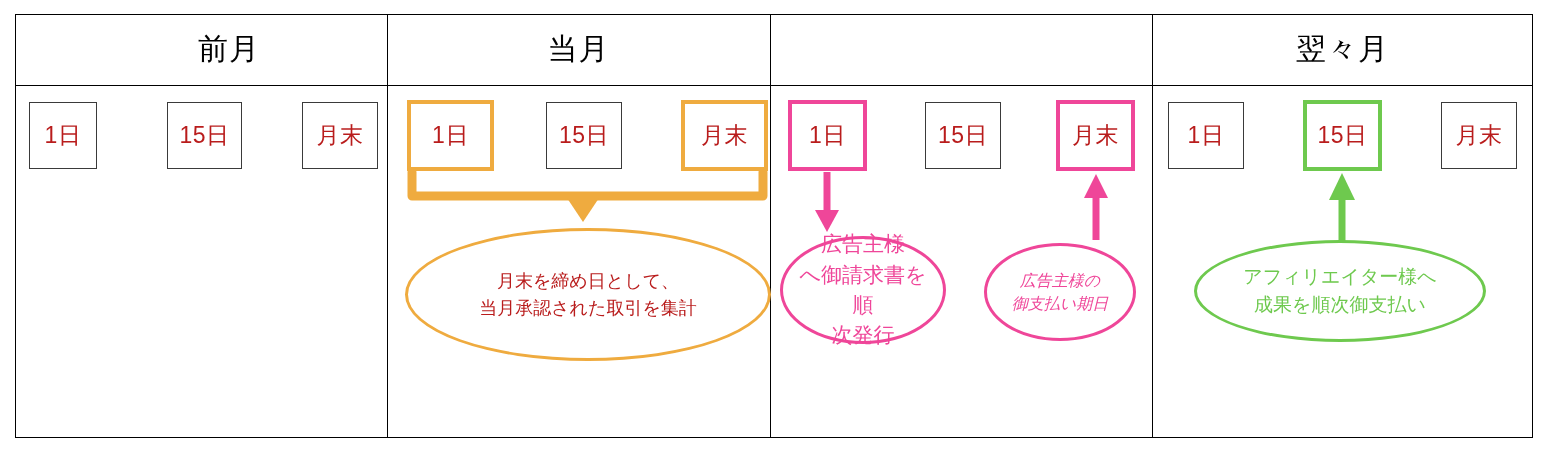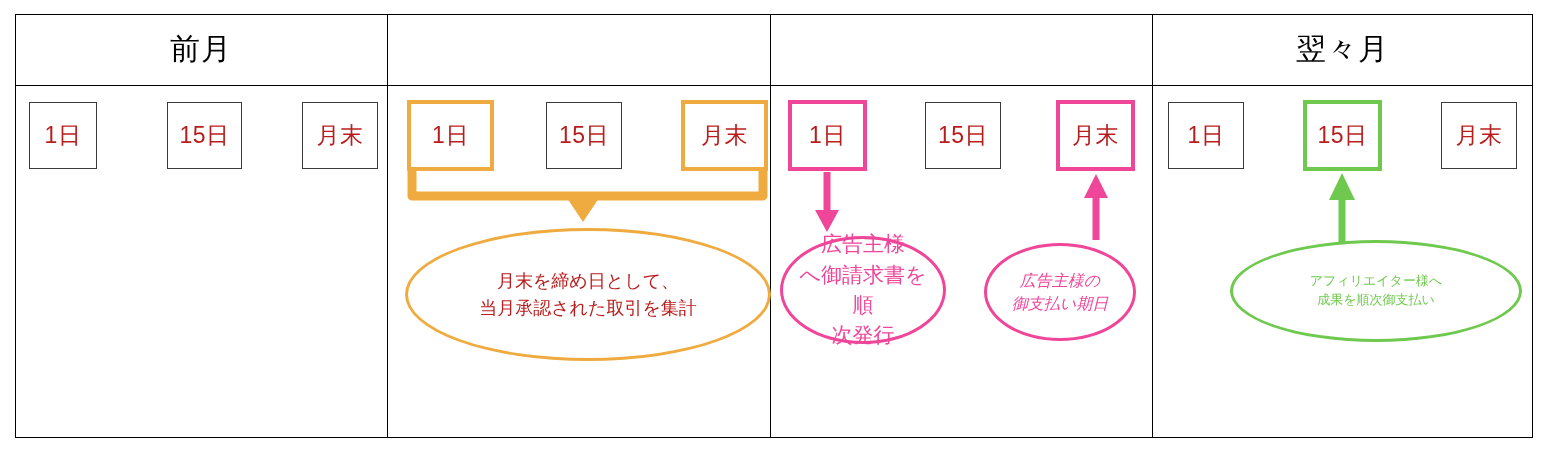--- a/index.html
+++ b/index.html
@@ -131,21 +131,22 @@
 <body>
 
 <div id="diagram">
 
   <div class="table-frame"></div>
   <div class="header-divider"></div>
   <div class="col-divider" style="left:387px;"></div>
   <div class="col-divider" style="left:770px;"></div>
   <div class="col-divider" style="left:1152px;"></div>
 
-  <div class="col-header" style="left:15px;  width:372px;">前月</div>
+  <div class="col-header" style="left:15px;  width:372px;padding-left:28px;">前月</div>
+  <div class="col-header" style="left:387px; width:383px;">当月</div>
   <div class="col-header" style="left:1152px;width:381px;">翌々月</div>
 
   <div class="day-box plain" style="left:29px;  top:102px; width:68px; height:67px;">1日</div>
   <div class="day-box plain" style="left:167px; top:102px; width:75px; height:67px;">15日</div>
   <div class="day-box plain" style="left:302px; top:102px; width:76px; height:67px;">月末</div>
 
   <div class="day-box hl-orange" style="left:407px; top:100px; width:87px; height:71px;">1日</div>
   <div class="day-box plain" style="left:546px; top:102px; width:76px; height:67px;">15日</div>
   <div class="day-box hl-orange" style="left:681px; top:100px; width:87px; height:71px;">月末</div>
 
@@ -189,18 +190,18 @@
     <span class="btext">広告主様
 へ御請求書を順
 次発行</span>
   </div>
 
   <div class="bubble pink" style="left:984px; top:243px; width:152px; height:98px; font-size:16px;font-style:italic;">
     <span class="btext">広告主様の
 御支払い期日</span>
   </div>
 
-  <div class="bubble green" style="left:1230px; top:240px; width:292px; height:102px; font-size:13px;">
+  <div class="bubble green" style="left:1194px; top:240px; width:292px; height:102px; font-size:19px;">
     <span class="btext">アフィリエイター様へ
 成果を順次御支払い</span>
   </div>
 
 </div>
 
 </body></html>

